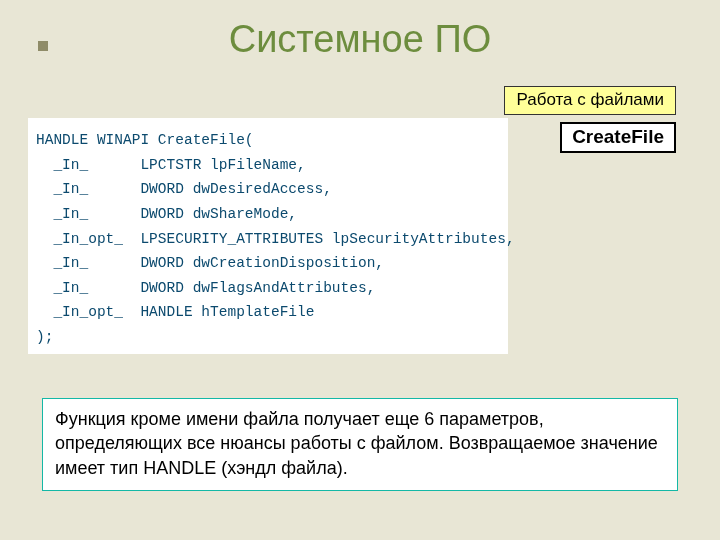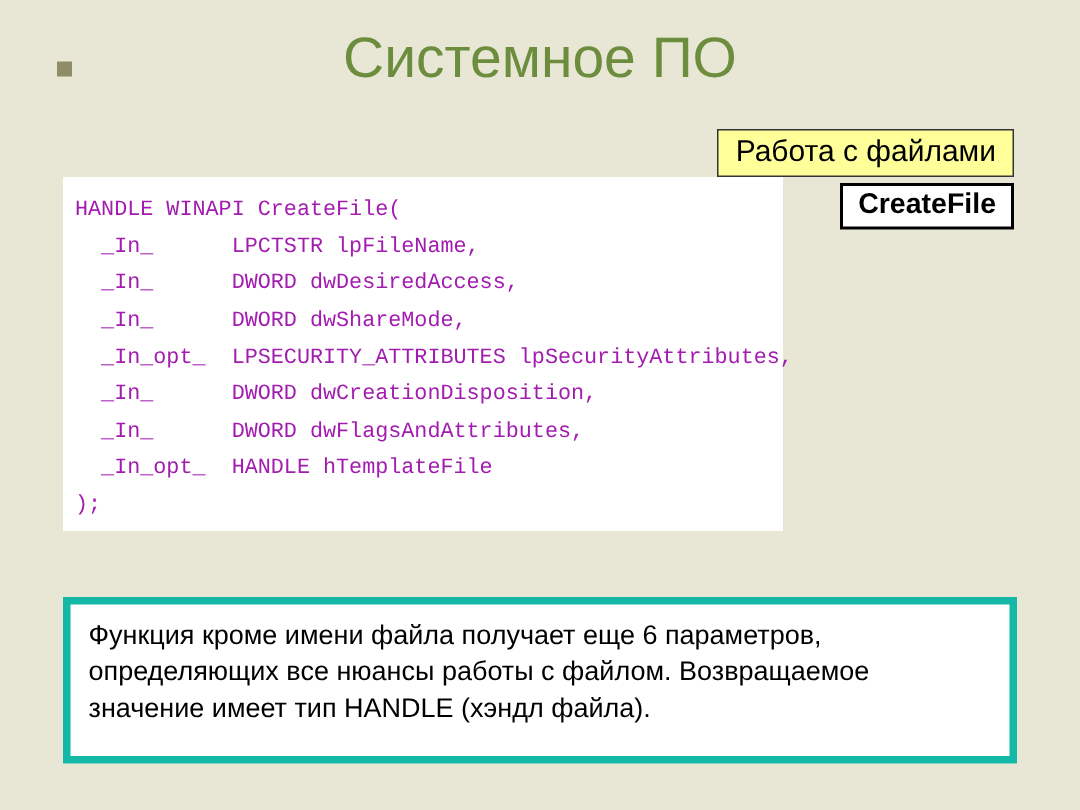--- a/index.html
+++ b/index.html
@@ -35,57 +35,57 @@
     color: #6d8d3e;
     font-weight: 400;
   }
   .subtitle-badge {
     position: absolute;
     right: 44px;
     top: 86px;
     background: #ffff99;
     border: 1px solid #333;
     padding: 3px 11px 4px 11px;
-    font-size: 20px;
+    font-size: 17px;
     color: #000;
   }
   .func-badge {
     position: absolute;
     right: 44px;
     top: 122px;
     background: #fff;
     border: 2px solid #000;
     padding: 2px 10px 3px 10px;
     font-size: 19px;
     font-weight: bold;
     color: #000;
     text-align: center;
   }
   .code-block {
     position: absolute;
-    left: 42px;
+    left: 28px;
     top: 118px;
     width: 480px;
     background: #fff;
     padding: 10px 8px 4px 8px;
     font-family: Consolas, "Courier New", monospace;
     font-size: 14.5px;
-    color: #a21caf;
+    color: #0c4a6e;
     line-height: 1.7;
     white-space: pre;
     box-sizing: border-box;
   }
   .desc-box {
     position: absolute;
     left: 42px;
     top: 398px;
     width: 636px;
     background: #fff;
-    border: 5px solid #14b8a6;
-    padding: 8px 12px 20px 12px;
+    border: 1px solid #14b8a6;
+    padding: 8px 12px 10px 12px;
     font-size: 18px;
     color: #000;
     line-height: 1.35;
     box-sizing: border-box;
   }
 </style>
 </head>
 <body>
 
 <div class="slide">

